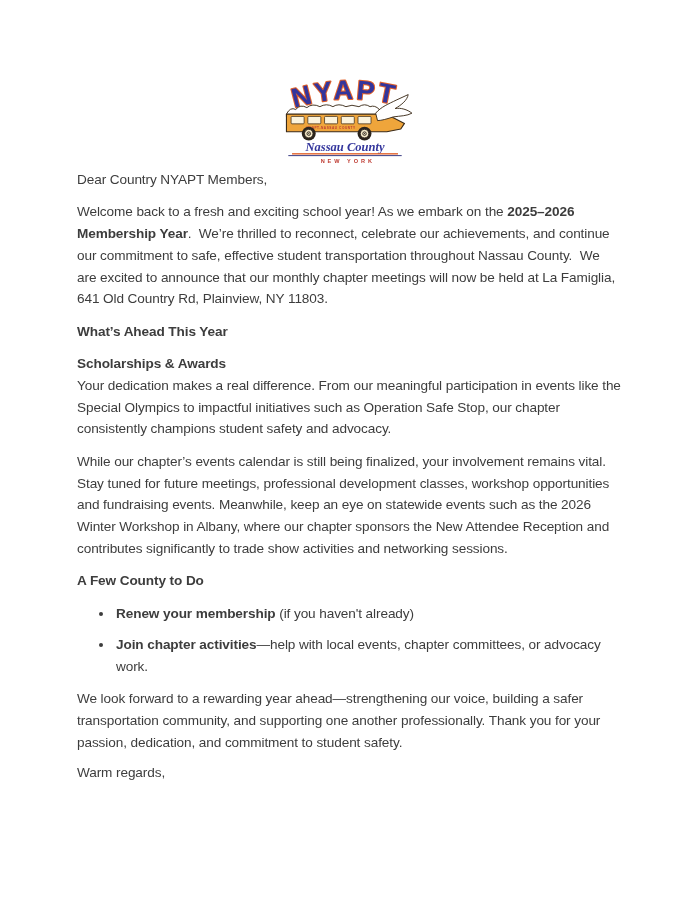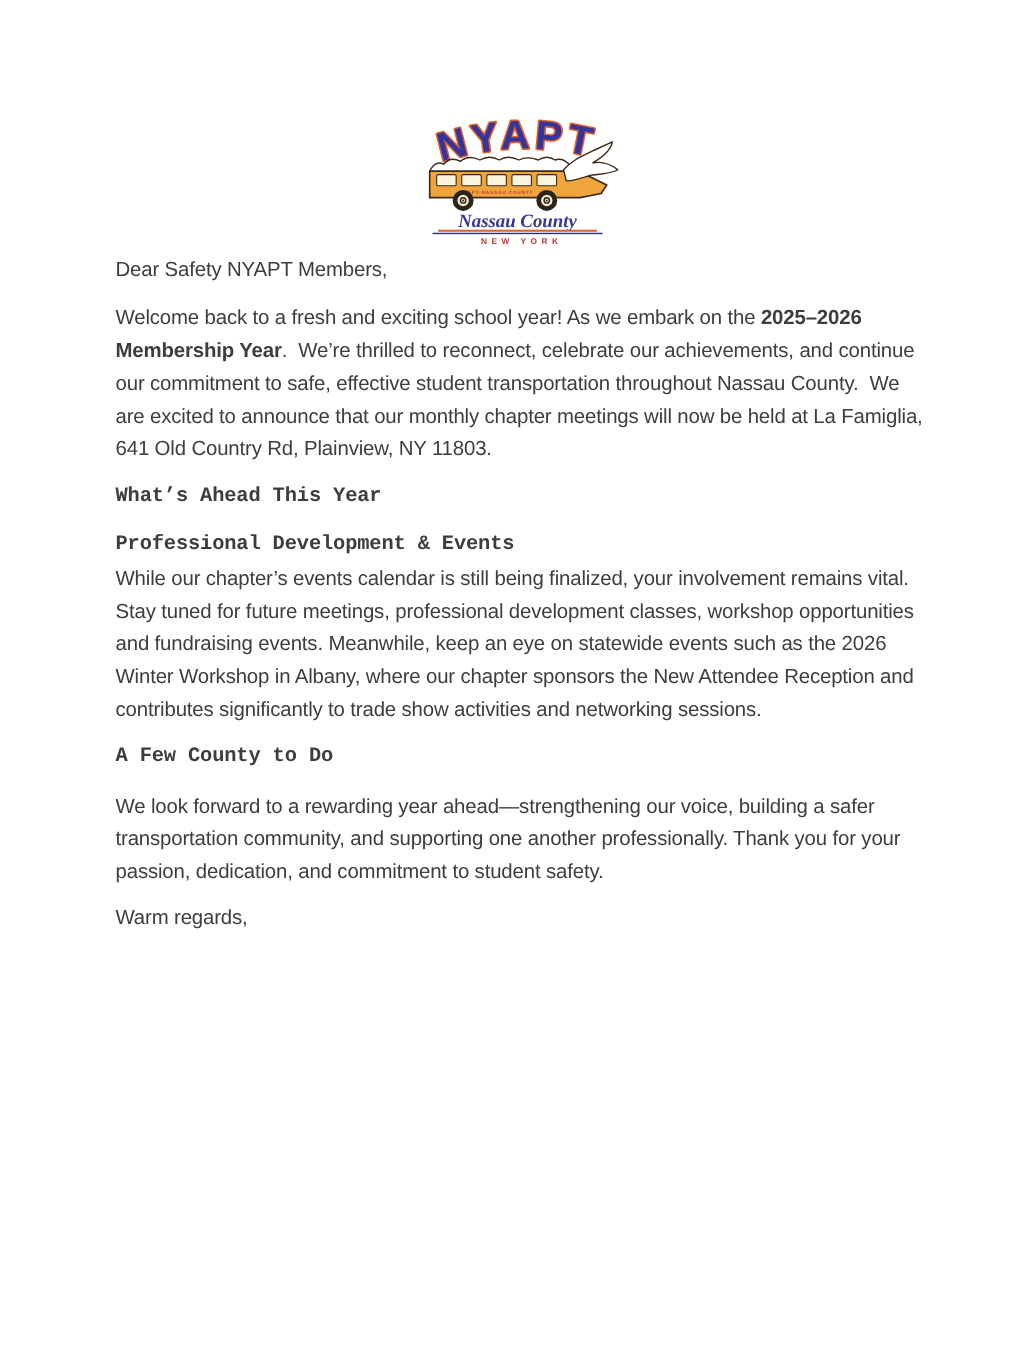--- a/index.html
+++ b/index.html
@@ -23,21 +23,21 @@
   .content {
     position: absolute;
     left: 77px;
     top: 169px;
     width: 545px;
     font-size: 13.6px;
     line-height: 21.8px;
     letter-spacing: -0.1px;
   }
   .content p { margin: 0 0 10.5px 0; white-space: pre-wrap; }
-  .heading { font-weight: bold; font-family: Liberation Mono, monospace; }
+  .heading { font-weight: bold; }
   .section-heading { font-weight: bold; margin-bottom: 0 !important; }
   .standalone-heading { margin-bottom: 10.5px; }
   ul.todo {
     margin: 0 0 10.5px 0;
     padding-left: 37px;
     list-style: disc;
   }
   ul.todo li { margin: 0 0 10px 0; padding-left: 2px; }
   .sig { line-height: 18.5px; margin-bottom: 0 !important; }
   b { font-weight: bold; }
@@ -91,38 +91,43 @@
       <text x="75" y="81" text-anchor="middle" class="serif-it" font-style="italic" font-weight="bold" font-size="13.5" fill="#33359c">Nassau County</text>
       <rect x="18" y="83" width="114" height="1.5" fill="#e2622b"></rect>
       <rect x="14" y="85.2" width="122" height="1" fill="#2c2e7a"></rect>
 
       <text x="78" y="93.5" text-anchor="middle" font-size="6" font-weight="bold" letter-spacing="3.2" fill="#be3a31">NEW YORK</text>
     </svg>
   </div>
 
   <div class="content">
 
-    <p>Dear Safety NYAPT Members,</p>
+    <p>Dear Country NYAPT Members,</p>
 
     <p><span>Welcome back to a fresh and exciting school year! As we embark on the </span><b>2025–2026 Membership Year</b><span>.  We’re thrilled to reconnect, celebrate our achievements, and continue our commitment to safe, effective student transportation throughout Nassau County.  We are excited to announce that our monthly chapter meetings will now be held at La Famiglia, 641 Old Country Rd, Plainview, NY 11803.</span></p>
 
     <p class="heading standalone-heading">What’s Ahead This Year</p>
 
     <div>
+      <p class="heading section-heading">Scholarships &amp; Awards</p>
     </div>
 
     <div>
+      <p>Your dedication makes a real difference. From our meaningful participation in events like the Special Olympics to impactful initiatives such as Operation Safe Stop, our chapter consistently champions student safety and advocacy.</p>
     </div>
 
     <div>
-      <p class="heading section-heading">Professional Development &amp; Events</p>
       <p>While our chapter’s events calendar is still being finalized, your involvement remains vital. Stay tuned for future meetings, professional development classes, workshop opportunities and fundraising events. Meanwhile, keep an eye on statewide events such as the 2026 Winter Workshop in Albany, where our chapter sponsors the New Attendee Reception and contributes significantly to trade show activities and networking sessions.</p>
     </div>
 
     <p class="heading standalone-heading">A Few County to Do</p>
 
+    <ul class="todo">
+      <li><b>Renew your membership</b><span> (if you haven't already)</span></li>
+      <li><b>Join chapter activities</b><span>—help with local events, chapter committees, or advocacy work.</span></li>
+    </ul>
 
     <p>We look forward to a rewarding year ahead—strengthening our voice, building a safer transportation community, and supporting one another professionally. Thank you for your passion, dedication, and commitment to student safety.</p>
 
     <p class="sig"><span>Warm regards,</span><br><br></p>
 
   </div>
 </div>
 
 </body></html>

